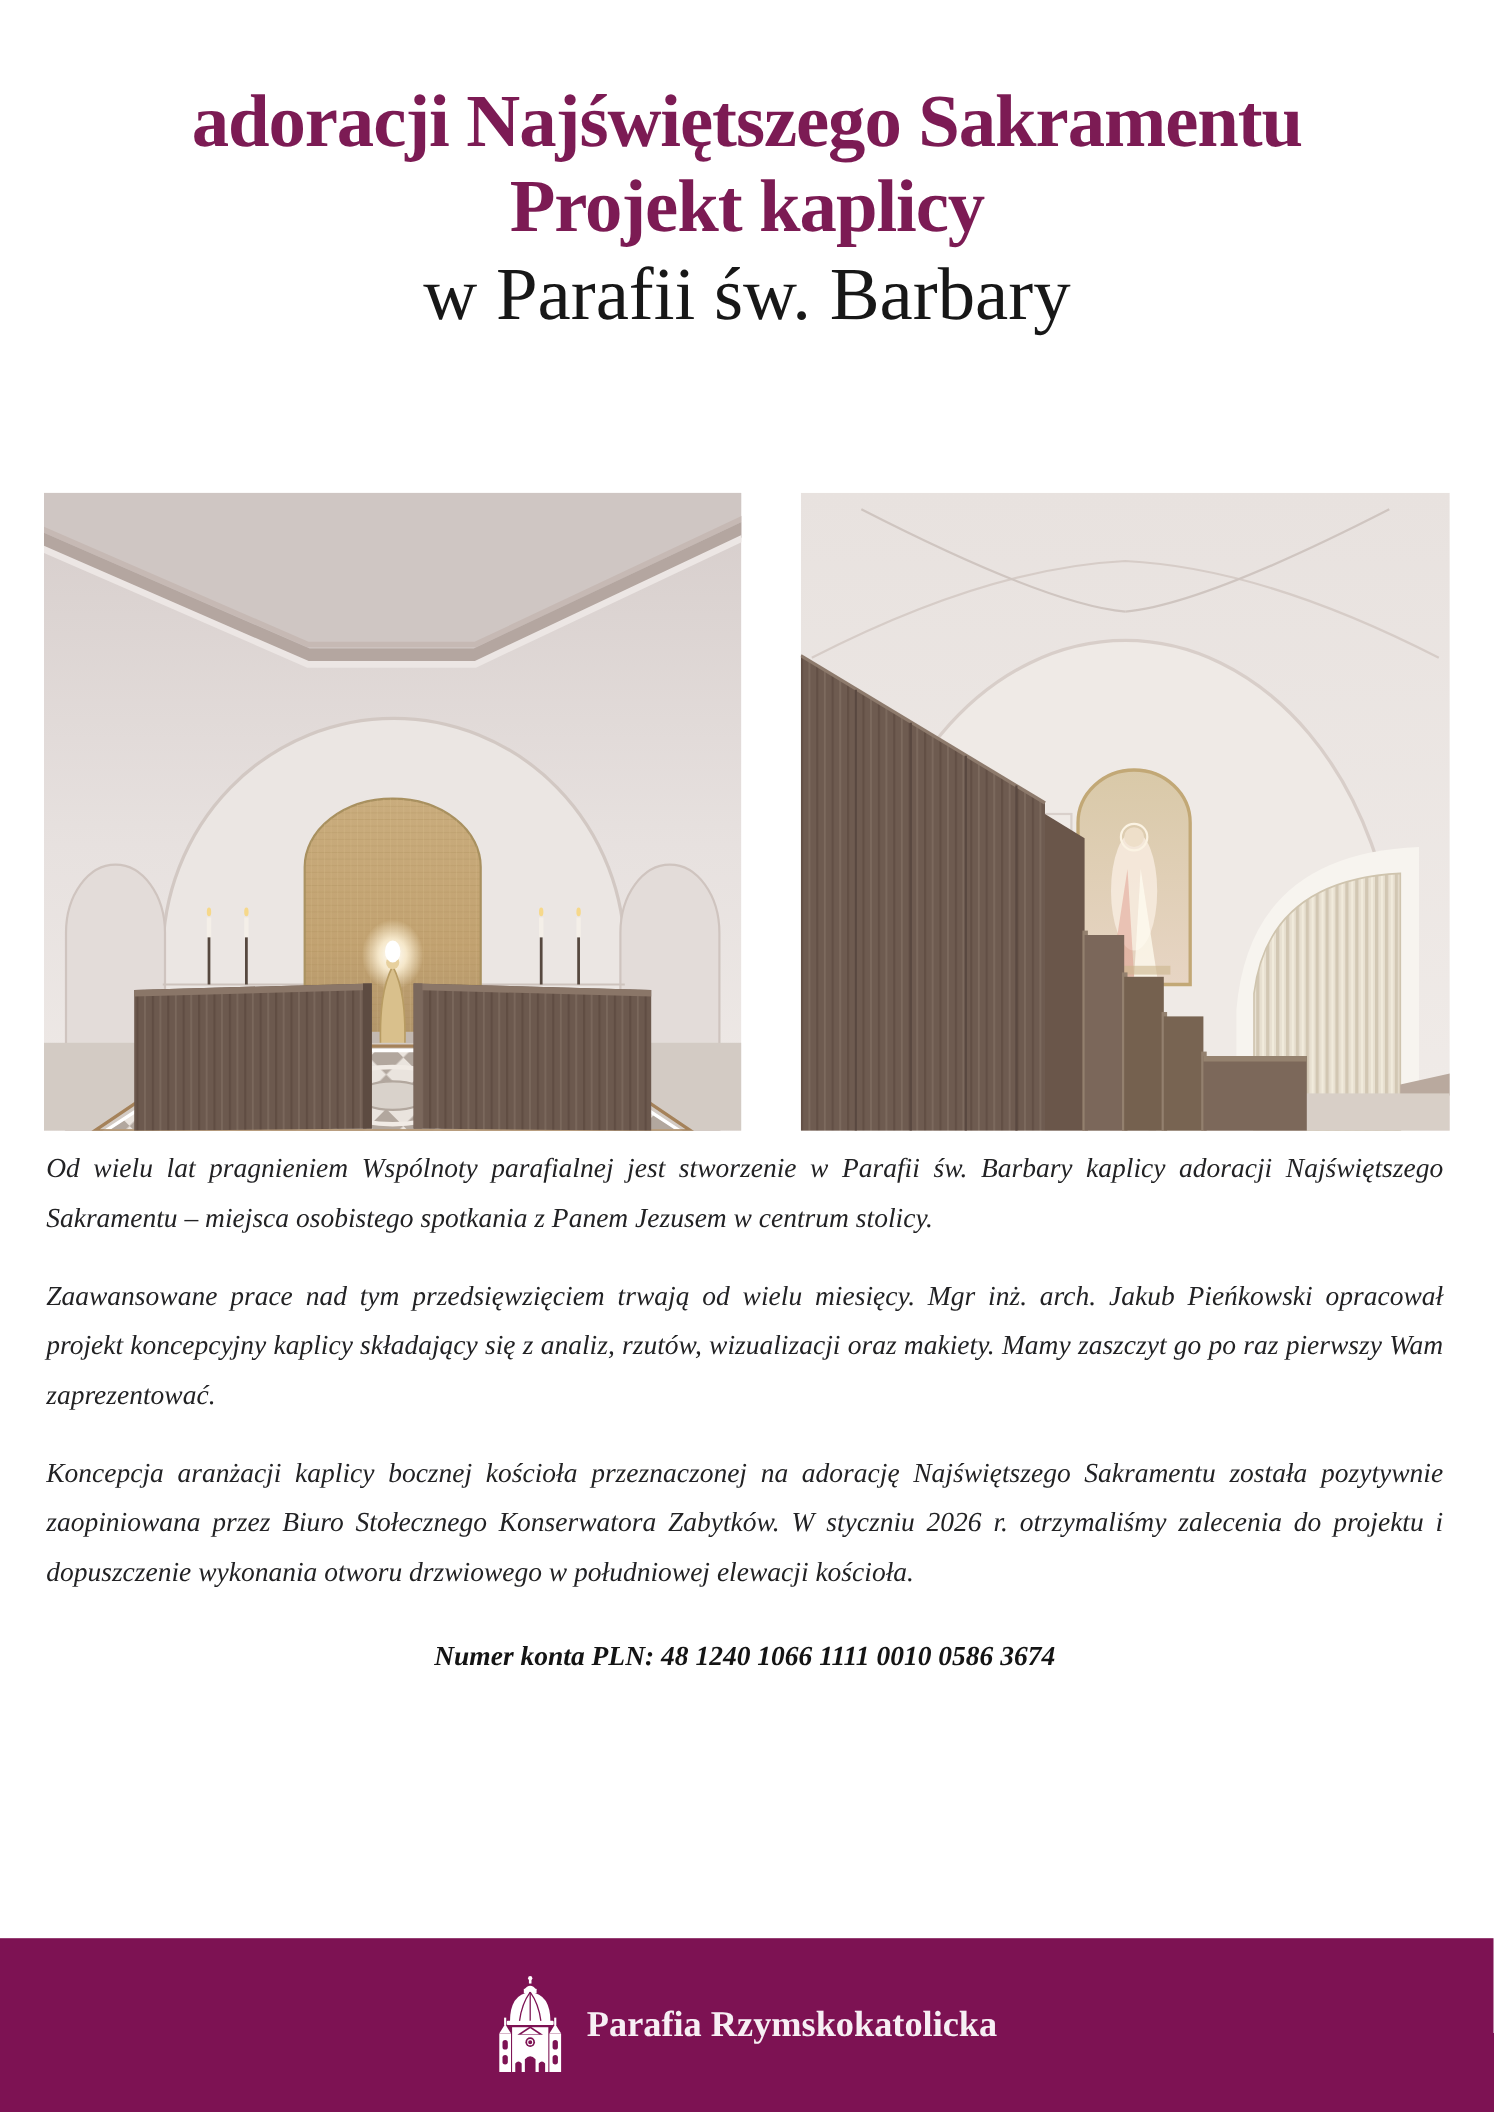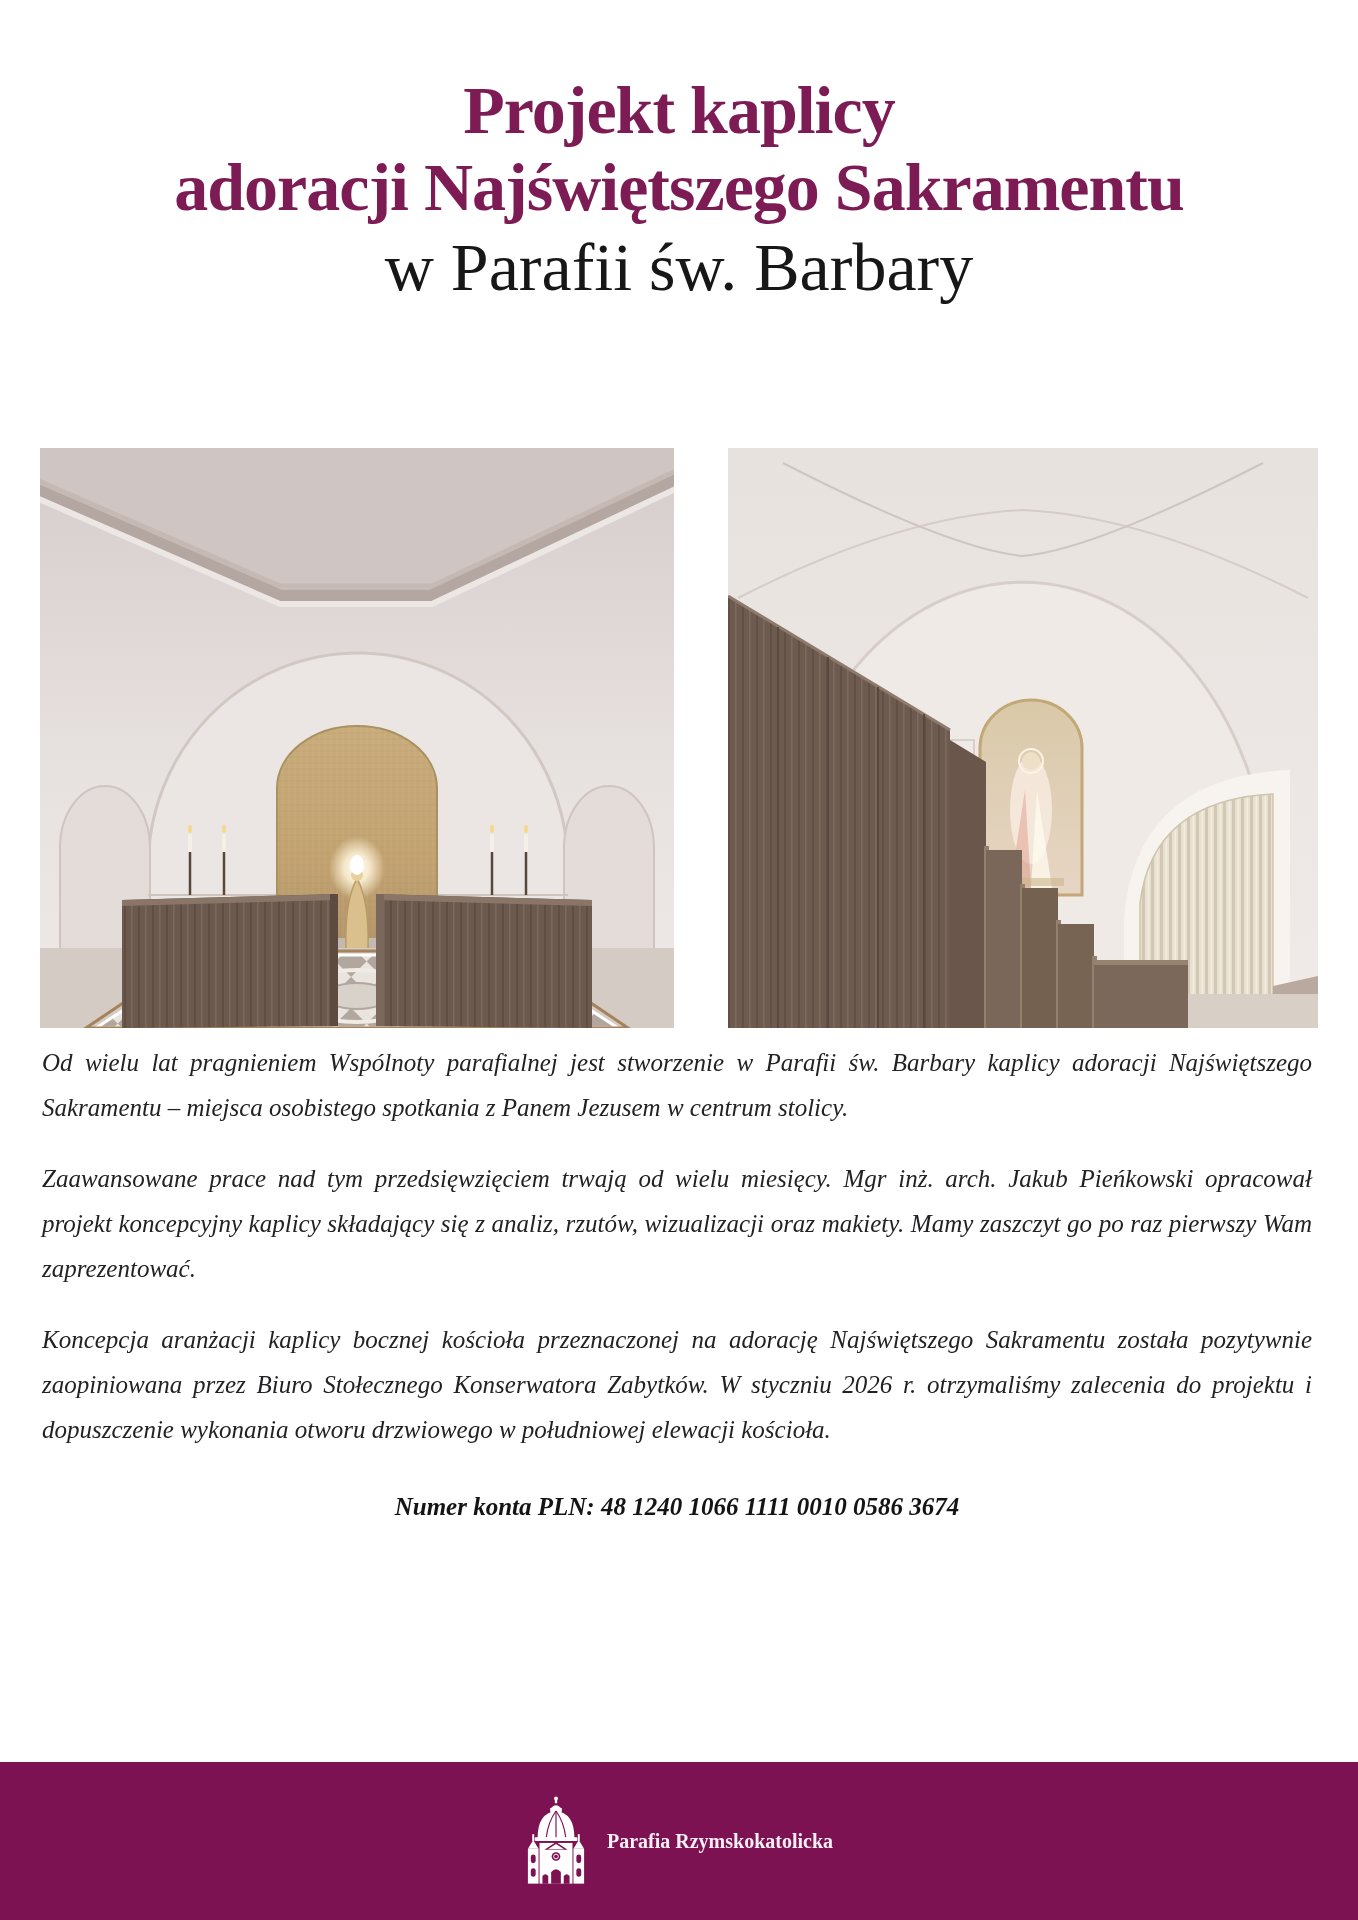--- a/index.html
+++ b/index.html
@@ -27,31 +27,31 @@
   .content p{margin:0 0 26px 0;}
   .account{
     text-align:center;font-weight:700;font-size:25px;margin-top:32px;color:#141414;
   }
   .footer{
     position:absolute;left:0;right:0;bottom:0;height:158px;background:#7d1253;
     display:flex;align-items:center;justify-content:center;gap:20px;
   }
   .footer .logo{width:62px;height:94px;}
   .footer .org{
-    color:#f7eff4;font-weight:700;font-size:20px;line-height:36px;text-align:left;
+    color:#f7eff4;font-weight:700;font-size:33px;line-height:36px;text-align:left;
   }
 </style>
 </head>
 <body>
 
 <div class="page">
 
   <div class="header">
+    <h1 class="title-line">adoracji Najświętszego Sakramentu</h1>
     <h1 class="title-line">Projekt kaplicy</h1>
-    <h1 class="title-line">adoracji Najświętszego Sakramentu</h1>
     <h2 class="subtitle">w Parafii św. Barbary</h2>
   </div>
 
   <div class="figure figure-left">
     <svg viewBox="0 0 634 580" preserveAspectRatio="none">
       <defs>
         <linearGradient id="lwall" x1="0" y1="0" x2="0" y2="1">
           <stop offset="0" stop-color="#d6cdcb"></stop>
             <stop offset="0.55" stop-color="#e7e1df"></stop>
             <stop offset="1" stop-color="#efeae7"></stop>

